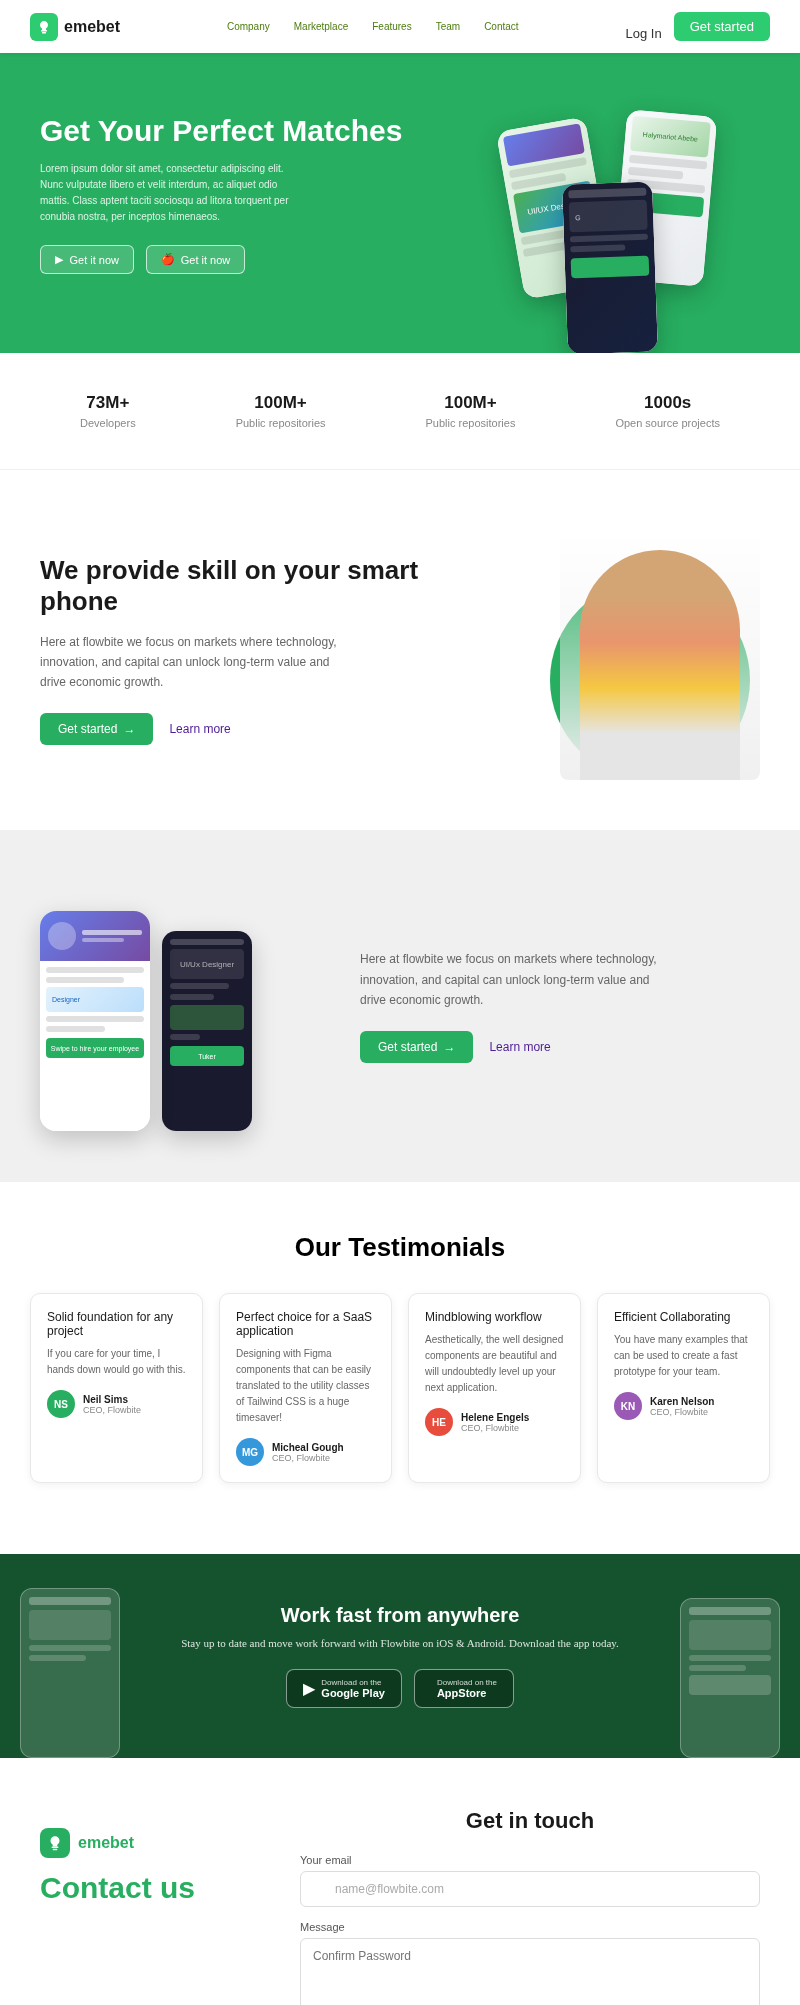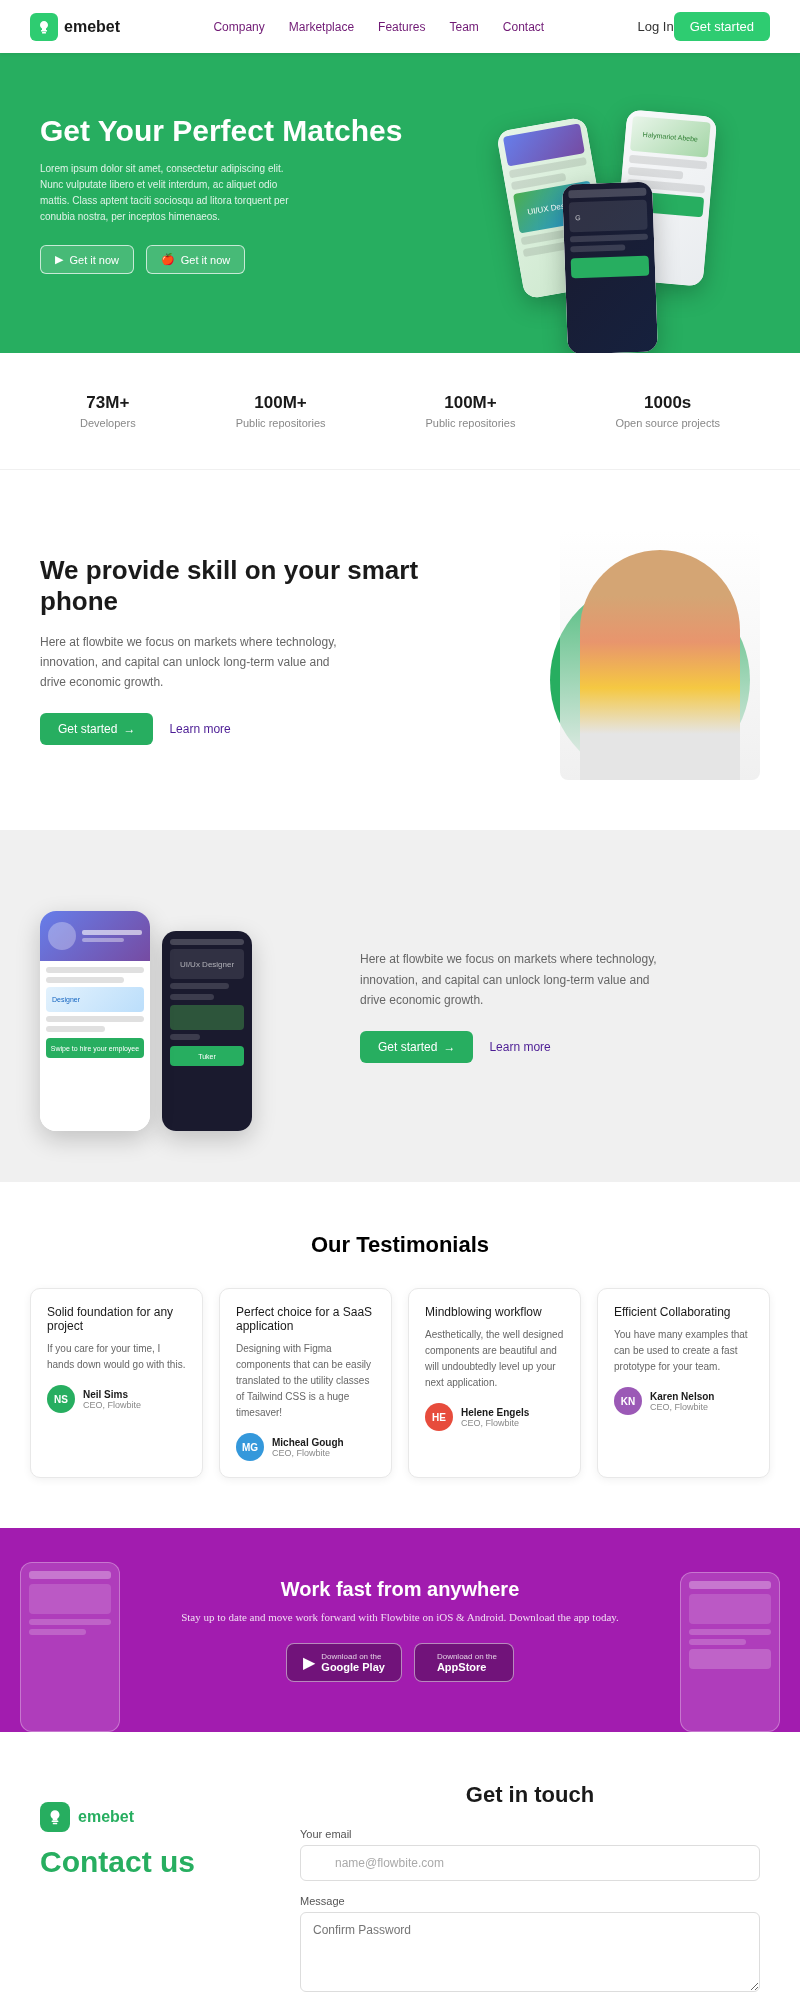--- a/index.html
+++ b/index.html
@@ -7,22 +7,22 @@
 
     
     nav {
       display: flex; align-items: center; justify-content: space-between;
       padding: 12px 30px; background: #fff; position: sticky; top: 0; z-index: 100;
       box-shadow: 0 1px 4px rgba(0,0,0,0.08);
     }
     .nav-logo { display: flex; align-items: center; gap: 6px; font-weight: 700; font-size: 16px; color: #1a1a1a; }
     .nav-logo-icon { width: 28px; height: 28px; background: #2ecc71; border-radius: 6px; display: flex; align-items: center; justify-content: center; }
     .nav-links { display: flex; gap: 24px; }
-    .nav-links a { text-decoration: none; color: #701a75; font-size: 12px; }
-    .nav-actions { display: flex; align-items: center; }
+    .nav-links a { text-decoration: none; color: #4d7c0f; font-size: 10px; }
+    .nav-actions { display: flex; align-items: flex-end; gap: 12px; }
     .btn-login { font-size: 13px; color: #333; cursor: pointer; background: none; border: none; }
     .btn-started { background: #2ecc71; color: #fff; border: none; border-radius: 6px; padding: 7px 16px; font-size: 13px; cursor: pointer; }
 
     
     .hero {
       background: #27ae60;
       padding: 50px 40px 0 40px;
       min-height: 290px;
       position: relative;
       overflow: hidden;
@@ -80,33 +80,33 @@
     .app-row-wide { width: 80%; }
     .app-row-medium { width: 60%; }
     .app-row-narrow { width: 40%; }
     .app-text { flex: 1; }
     .app-text h2 { font-size: 24px; font-weight: 900; color: #1a1a1a; line-height: 1.2; margin-bottom: 14px; }
     .app-text p { font-size: 12px; color: #666; line-height: 1.7; margin-bottom: 20px; max-width: 300px; }
     .app-btns { display: flex; align-items: center; gap: 16px; }
 
     
     .testimonials { padding: 50px 30px; background: #fff; }
-    .testimonials h2 { text-align: center; font-size: 22px; font-weight: 800; margin-bottom: 30px; }
+    .testimonials h2 { text-align: center; font-size: 26px; font-weight: 800; margin-bottom: 30px; }
     .testimonial-grid { display: grid; grid-template-columns: repeat(4, 1fr); gap: 16px; }
     .testimonial-card { background: #fff; border: 1px solid #e8e8e8; border-radius: 10px; padding: 16px; box-shadow: 0 2px 8px rgba(0,0,0,0.06); }
     .testimonial-card h4 { font-size: 12px; font-weight: 400; margin-bottom: 8px; color: #1a1a1a; }
     .testimonial-card p { font-size: 10px; color: #666; line-height: 1.6; margin-bottom: 12px; }
     .reviewer { display: flex; align-items: center; gap: 8px; }
     .reviewer-avatar { width: 28px; height: 28px; border-radius: 50%; background: #27ae60; display: flex; align-items: center; justify-content: center; color: #fff; font-size: 10px; font-weight: 700; flex-shrink: 0; }
     .reviewer-info { }
     .reviewer-name { font-size: 10px; font-weight: 700; color: #1a1a1a; }
     .reviewer-role { font-size: 9px; color: #888; }
 
     
-    .promo-section { background: #a21caf; padding: 50px 40px; display: flex; align-items: center; justify-content: center; position: relative; overflow: hidden; min-height: 200px; }
+    .promo-section { background: #14532d; padding: 50px 40px; display: flex; align-items: center; justify-content: center; position: relative; overflow: hidden; min-height: 200px; margin-top: 21px; }
     .promo-left-phone { position: absolute; left: 20px; bottom: 0; width: 100px; height: 170px; }
     .promo-right-phone { position: absolute; right: 20px; bottom: 0; width: 100px; height: 160px; }
     .promo-phone-mock { width: 100%; height: 100%; background: rgba(255,255,255,0.15); border-radius: 12px; border: 1px solid rgba(255,255,255,0.3); padding: 8px; }
     .promo-content { text-align: center; z-index: 1; }
     .promo-content h2 { color: #fff; font-size: 20px; font-weight: 800; margin-bottom: 10px; }
     .promo-content p { color: rgba(255,255,255,0.85); font-size: 11px; margin-bottom: 20px; font-family: Liberation Serif, serif; }
     .promo-btns { display: flex; gap: 12px; justify-content: center; }
     .promo-btn { display: flex; align-items: center; gap: 6px; background: rgba(0,0,0,0.3); border: 1.5px solid rgba(255,255,255,0.5); border-radius: 8px; padding: 8px 16px; color: #fff; font-size: 10px; cursor: pointer; }
     .promo-btn-text { text-align: left; }
     .promo-btn-sub { font-size: 8px; opacity: 0.8; }

